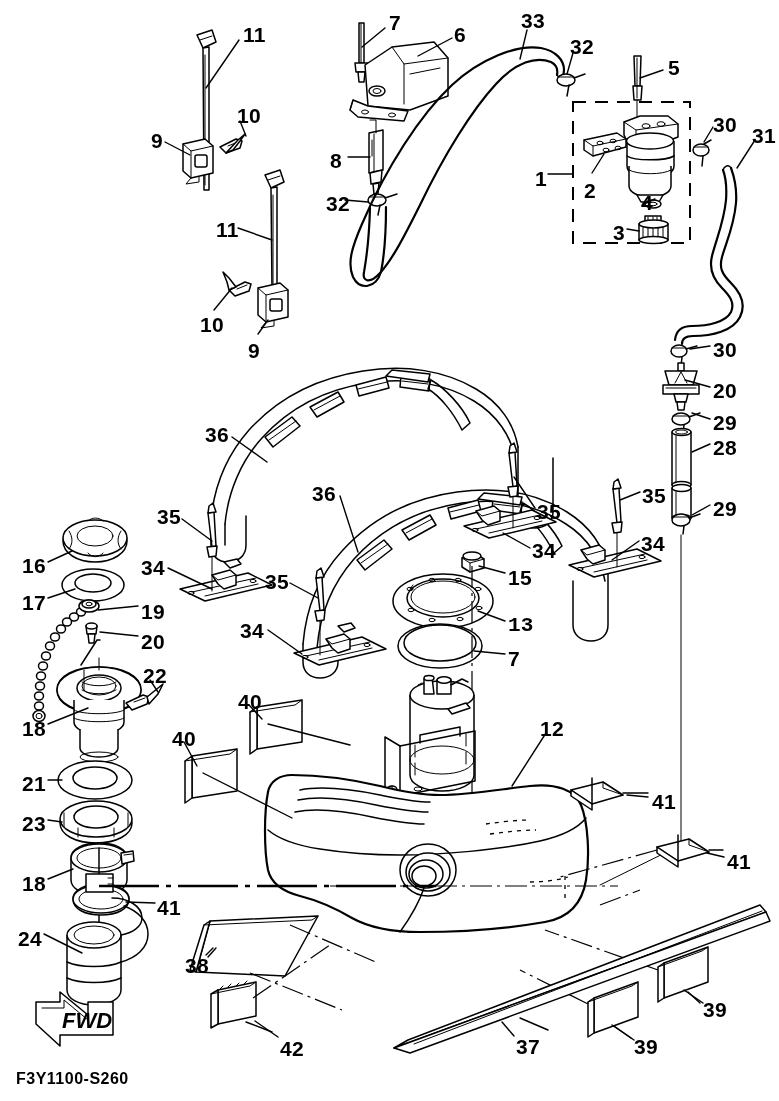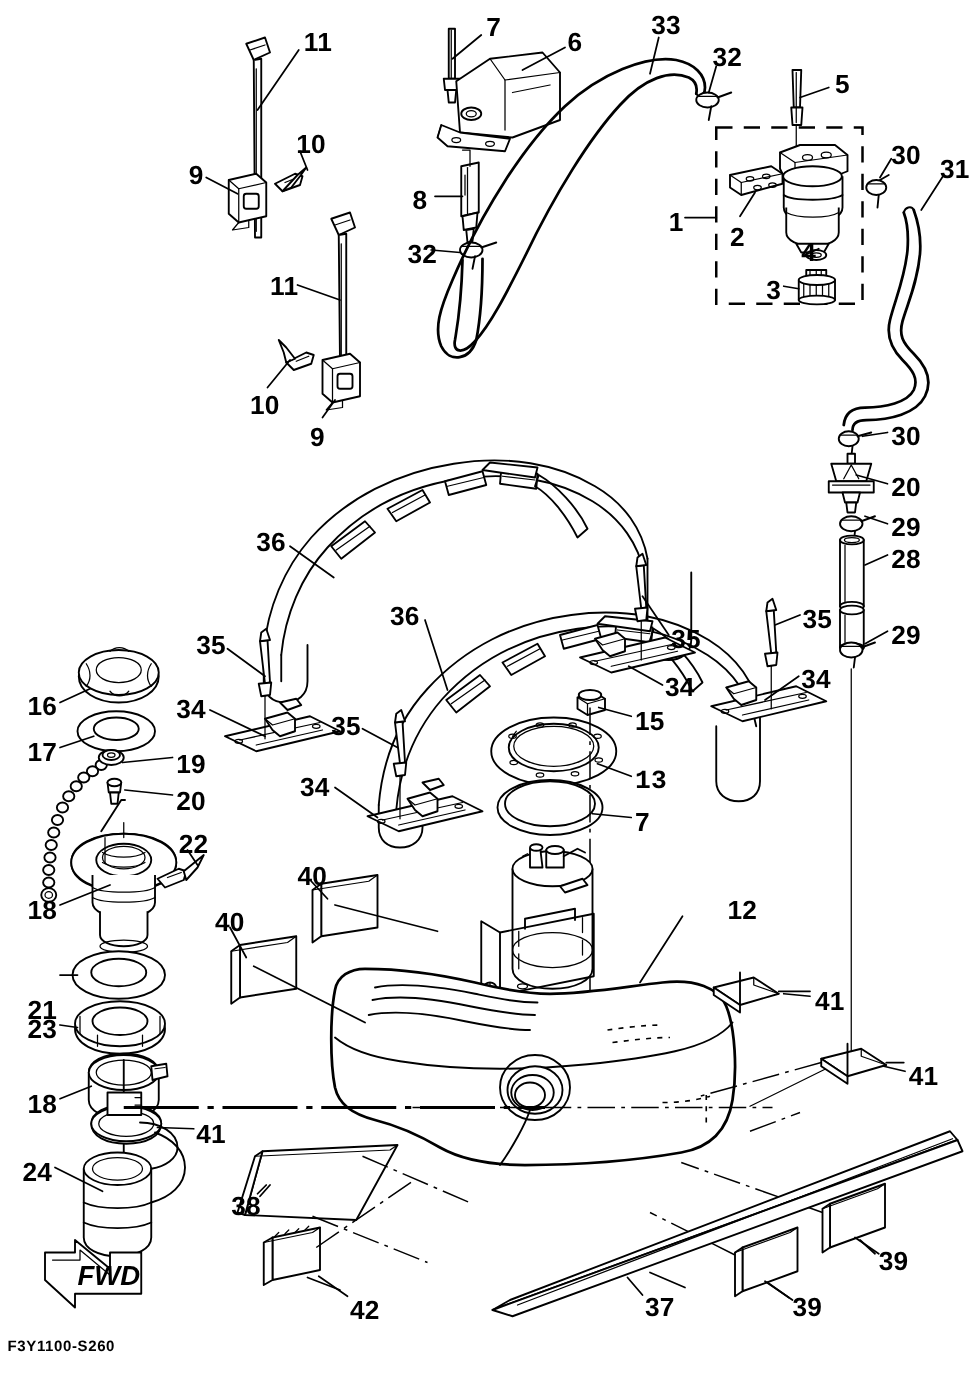--- a/index.html
+++ b/index.html
@@ -16,23 +16,23 @@
     font-family:"Liberation Sans", sans-serif;
     font-size:21px;
     font-weight:700;
     color:#000000;
     line-height:1;
     white-space:nowrap;
     letter-spacing:0.2px;
   }
   .footer-code{
     position:absolute;
-    left:6px;top:1070px;
+    left:16px;top:1070px;
     font-family:"Liberation Sans", sans-serif;
-    font-size:12px;
+    font-size:16px;
     font-weight:700;
     color:#000000;
     letter-spacing:0.5px;
     white-space:nowrap;
   }
   .fwd-text{
     font-family:"Liberation Sans", sans-serif;
     font-size:22px;font-weight:700;font-style:italic;
   }
 </style>
@@ -725,22 +725,22 @@
       <div class="callout" style="left: 22px; top: 592px;">17</div>
       <div class="callout" style="left: 141px; top: 601px;">19</div>
       <div class="callout" style="left: 508px; top: 615px; font-family: Liberation Mono, monospace;">13</div>
       <div class="callout" style="left: 141px; top: 631px;">20</div>
       <div class="callout" style="left: 240px; top: 620px;">34</div>
       <div class="callout" style="left: 508px; top: 648px;">7</div>
       <div class="callout" style="left: 143px; top: 665px;">22</div>
       <div class="callout" style="left: 238px; top: 691px;">40</div>
       <div class="callout" style="left: 22px; top: 718px;">18</div>
       <div class="callout" style="left: 172px; top: 728px;">40</div>
-      <div class="callout" style="left: 540px; top: 718px; margin-left: 42px;">12</div>
-      <div class="callout" style="left: 22px; top: 773px; margin-top: 25px;">21</div>
+      <div class="callout" style="left: 540px; top: 718px;">12</div>
+      <div class="callout" style="left: 22px; top: 773px;">21</div>
       <div class="callout" style="left: 652px; top: 791px;">41</div>
       <div class="callout" style="left: 22px; top: 813px;">23</div>
       <div class="callout" style="left: 727px; top: 851px;">41</div>
       <div class="callout" style="left: 22px; top: 873px;">18</div>
       <div class="callout" style="left: 157px; top: 897px;">41</div>
       <div class="callout" style="left: 18px; top: 928px;">24</div>
       <div class="callout" style="left: 185px; top: 955px;">38</div>
       <div class="callout" style="left: 703px; top: 999px;">39</div>
       <div class="callout" style="left: 280px; top: 1038px;">42</div>
       <div class="callout" style="left: 634px; top: 1036px;">39</div>

